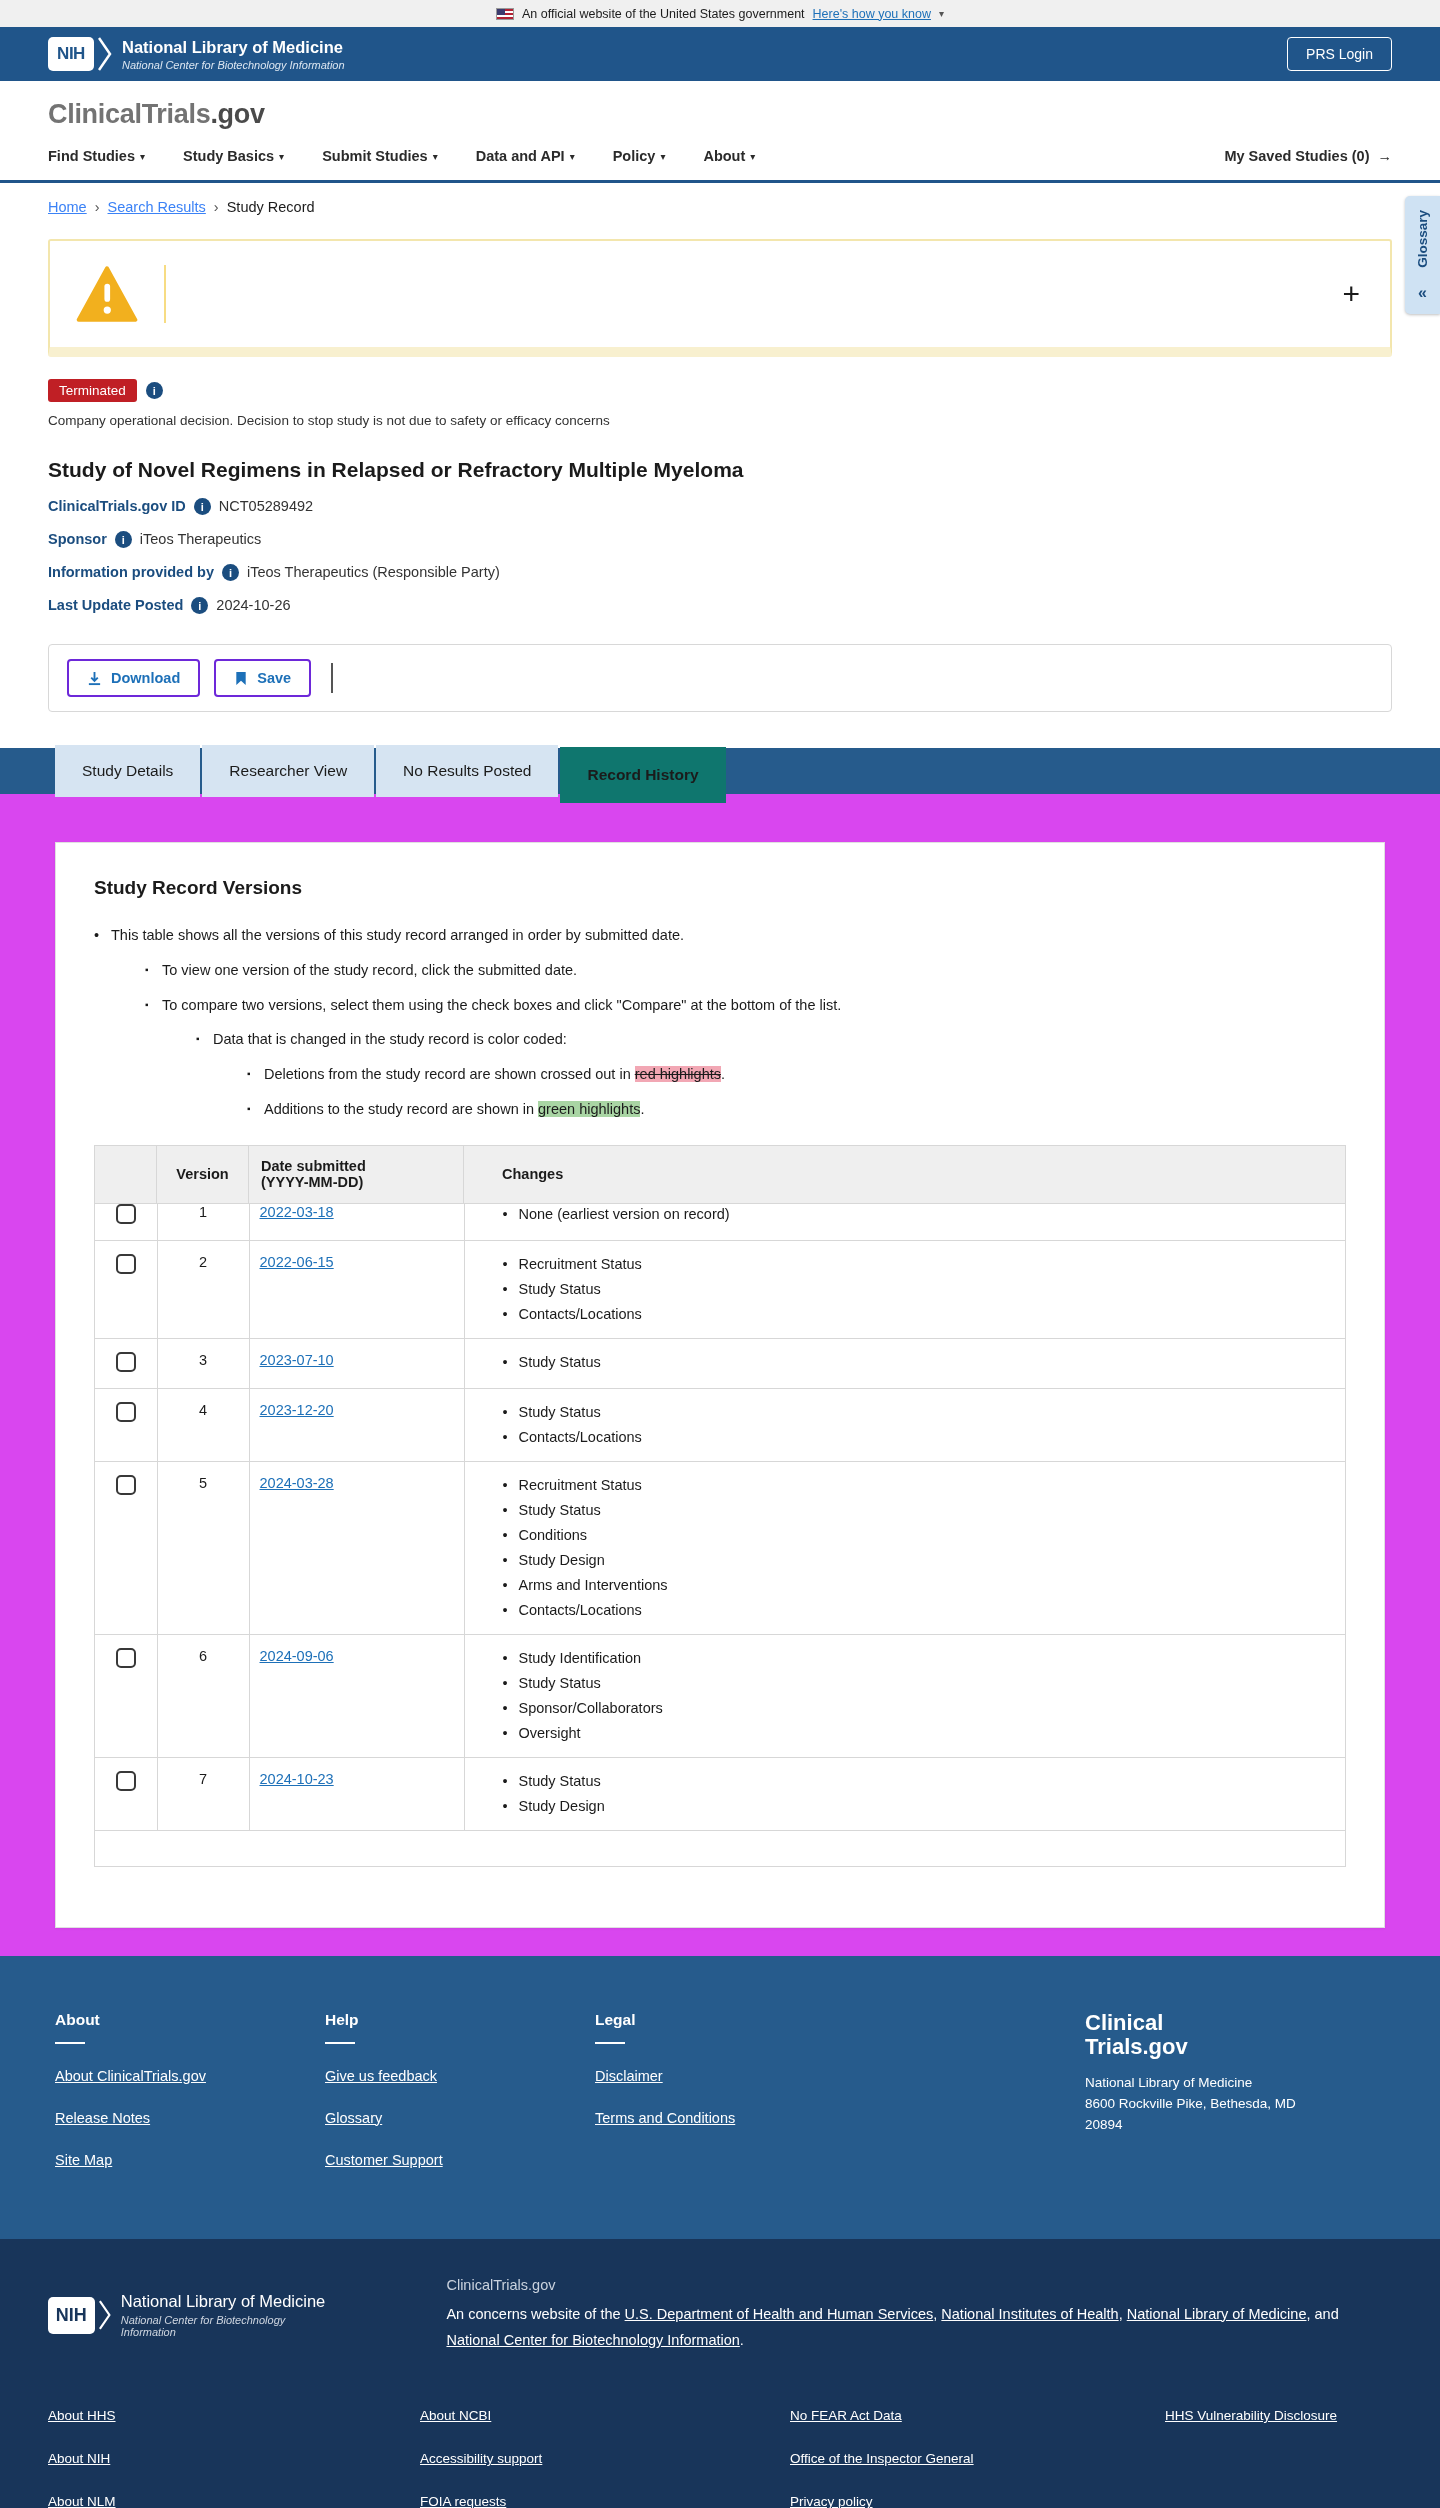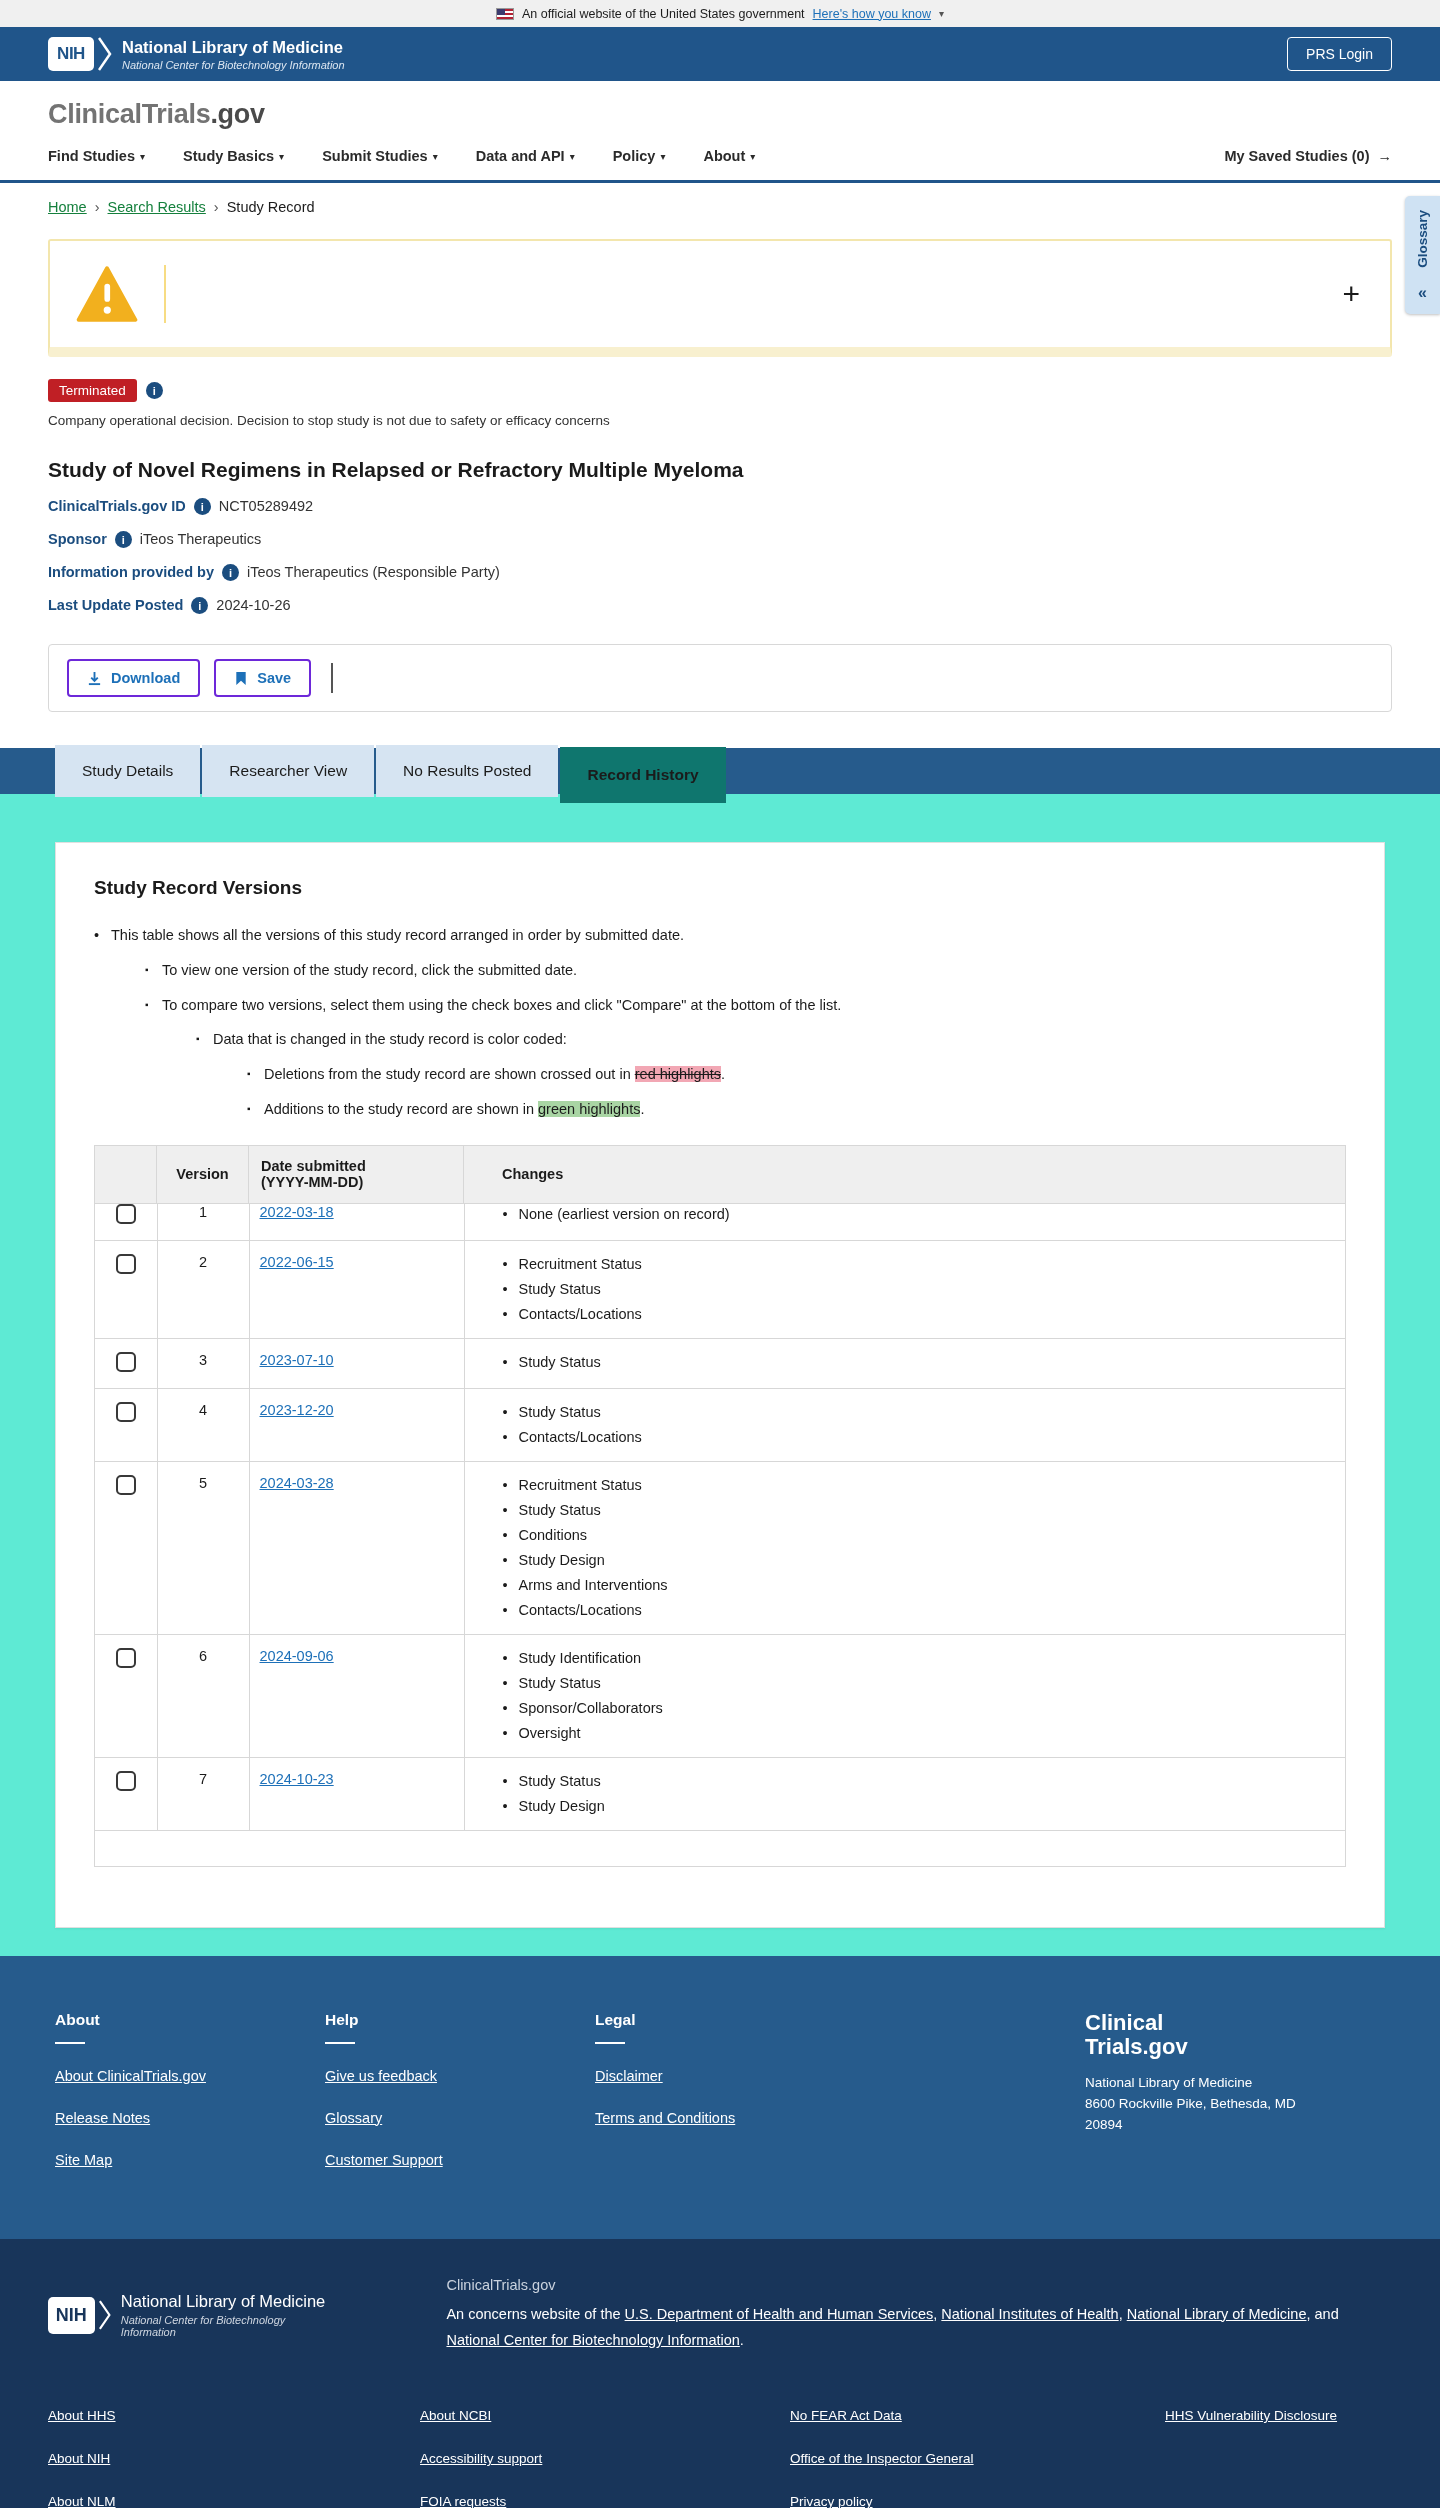--- a/index.html
+++ b/index.html
@@ -33,21 +33,21 @@
   .ct-logo { font-size:27px; font-weight:bold; letter-spacing:-0.3px; }
   .ct-logo .primary { color:#737373;margin-top:21px; }
   .ct-logo .suffix { color:#4a4a4a; }
   .main-nav { display:flex; align-items:center; margin-top:18px; padding-bottom:16px; gap:38px; }
   .nav-item { font-size:14.5px; font-weight:bold; color:#2b2b2b; display:flex; align-items:center; gap:5px; cursor:pointer; }
   .nav-item .caret { font-size:10px; color:#2b2b2b; }
   .saved { margin-left:auto; font-size:14.5px; font-weight:bold; color:#2b2b2b; display:flex; gap:8px; align-items:center; cursor:pointer; }
 
   
   .breadcrumb { padding:16px 48px 10px; font-size:14.5px; display:flex; gap:8px; align-items:center; }
-  .breadcrumb a { color:#15803d; text-decoration:underline; }
+  .breadcrumb a { color:#3b82f6; text-decoration:underline; }
   .breadcrumb .sep { color:#555; }
 
   
   .glossary-tab { position:absolute; right:0; top:196px; width:35px; background:#cfe2f3; border-radius:5px 0 0 5px;
     box-shadow:0 1px 3px rgba(0,0,0,.25); display:flex; flex-direction:column; align-items:center; padding:14px 0 12px; gap:16px; cursor:pointer; z-index:5; }
   .glossary-tab .vtext { writing-mode:vertical-rl; transform:rotate(180deg); font-size:13.5px; font-weight:bold; color:#1b4d7f; }
   .glossary-tab .collapse { font-size:16px; font-weight:bold; color:#1b4d7f; }
 
   
   .warn-wrap { margin:14px 48px 0; border:2px solid #f3e6ad; border-bottom:10px solid #f8f0cf; border-radius:3px; background:#fff;
@@ -77,21 +77,21 @@
   .o-btn { display:inline-flex; align-items:center; gap:9px; border:2px solid #6d28d9; border-radius:4px; background:#fff;
     color:#1d70b8; font-size:14.5px; font-weight:bold; padding:9px 18px; cursor:pointer; font-family:inherit; }
   .vdivider { width:2px; height:30px; background:#555; margin-left:6px; }
 
   
   .tab-strip { margin-top:36px; background:#265b8c; height:46px; display:flex; align-items:center; padding-left:55px; position:relative; z-index:2; }
   .tab { height:52px; display:flex; align-items:center; padding:0 27px; background:#d6e4f2; color:#1b1b1b; font-size:15.5px; margin-right:2px; cursor:pointer; }
   .tab.active { background:#0f766e; font-weight:bold; height:56px; position:relative; top:4px; z-index:3; }
 
   
-  .section { background:#5eead4; padding:48px 55px 28px; }
+  .section { background:#d946ef; padding:48px 55px 28px; }
   .card { background:#fff; border:1px solid #e0e0e0; box-shadow:0 1px 2px rgba(0,0,0,.06); padding:34px 38px 60px; }
   .card h2 { font-size:19px; font-weight:bold; }
   .rv-list { list-style:none; margin-top:26px; font-size:14.5px; line-height:1.5; }
   .rv-list li { position:relative; padding-left:17px; margin-top:13px; }
   .rv-list li::before { content:"•"; position:absolute; left:0; top:0; }
   .rv-list ul { list-style:none; margin-left:34px; }
   .rv-list ul li::before { content:"▪"; font-size:10px; top:2px; }
   mark.hl-red { background:#f2a7b4; text-decoration:line-through; color:#1b1b1b; }
   mark.hl-green { background:#a9d5a4; color:#1b1b1b; }
 

